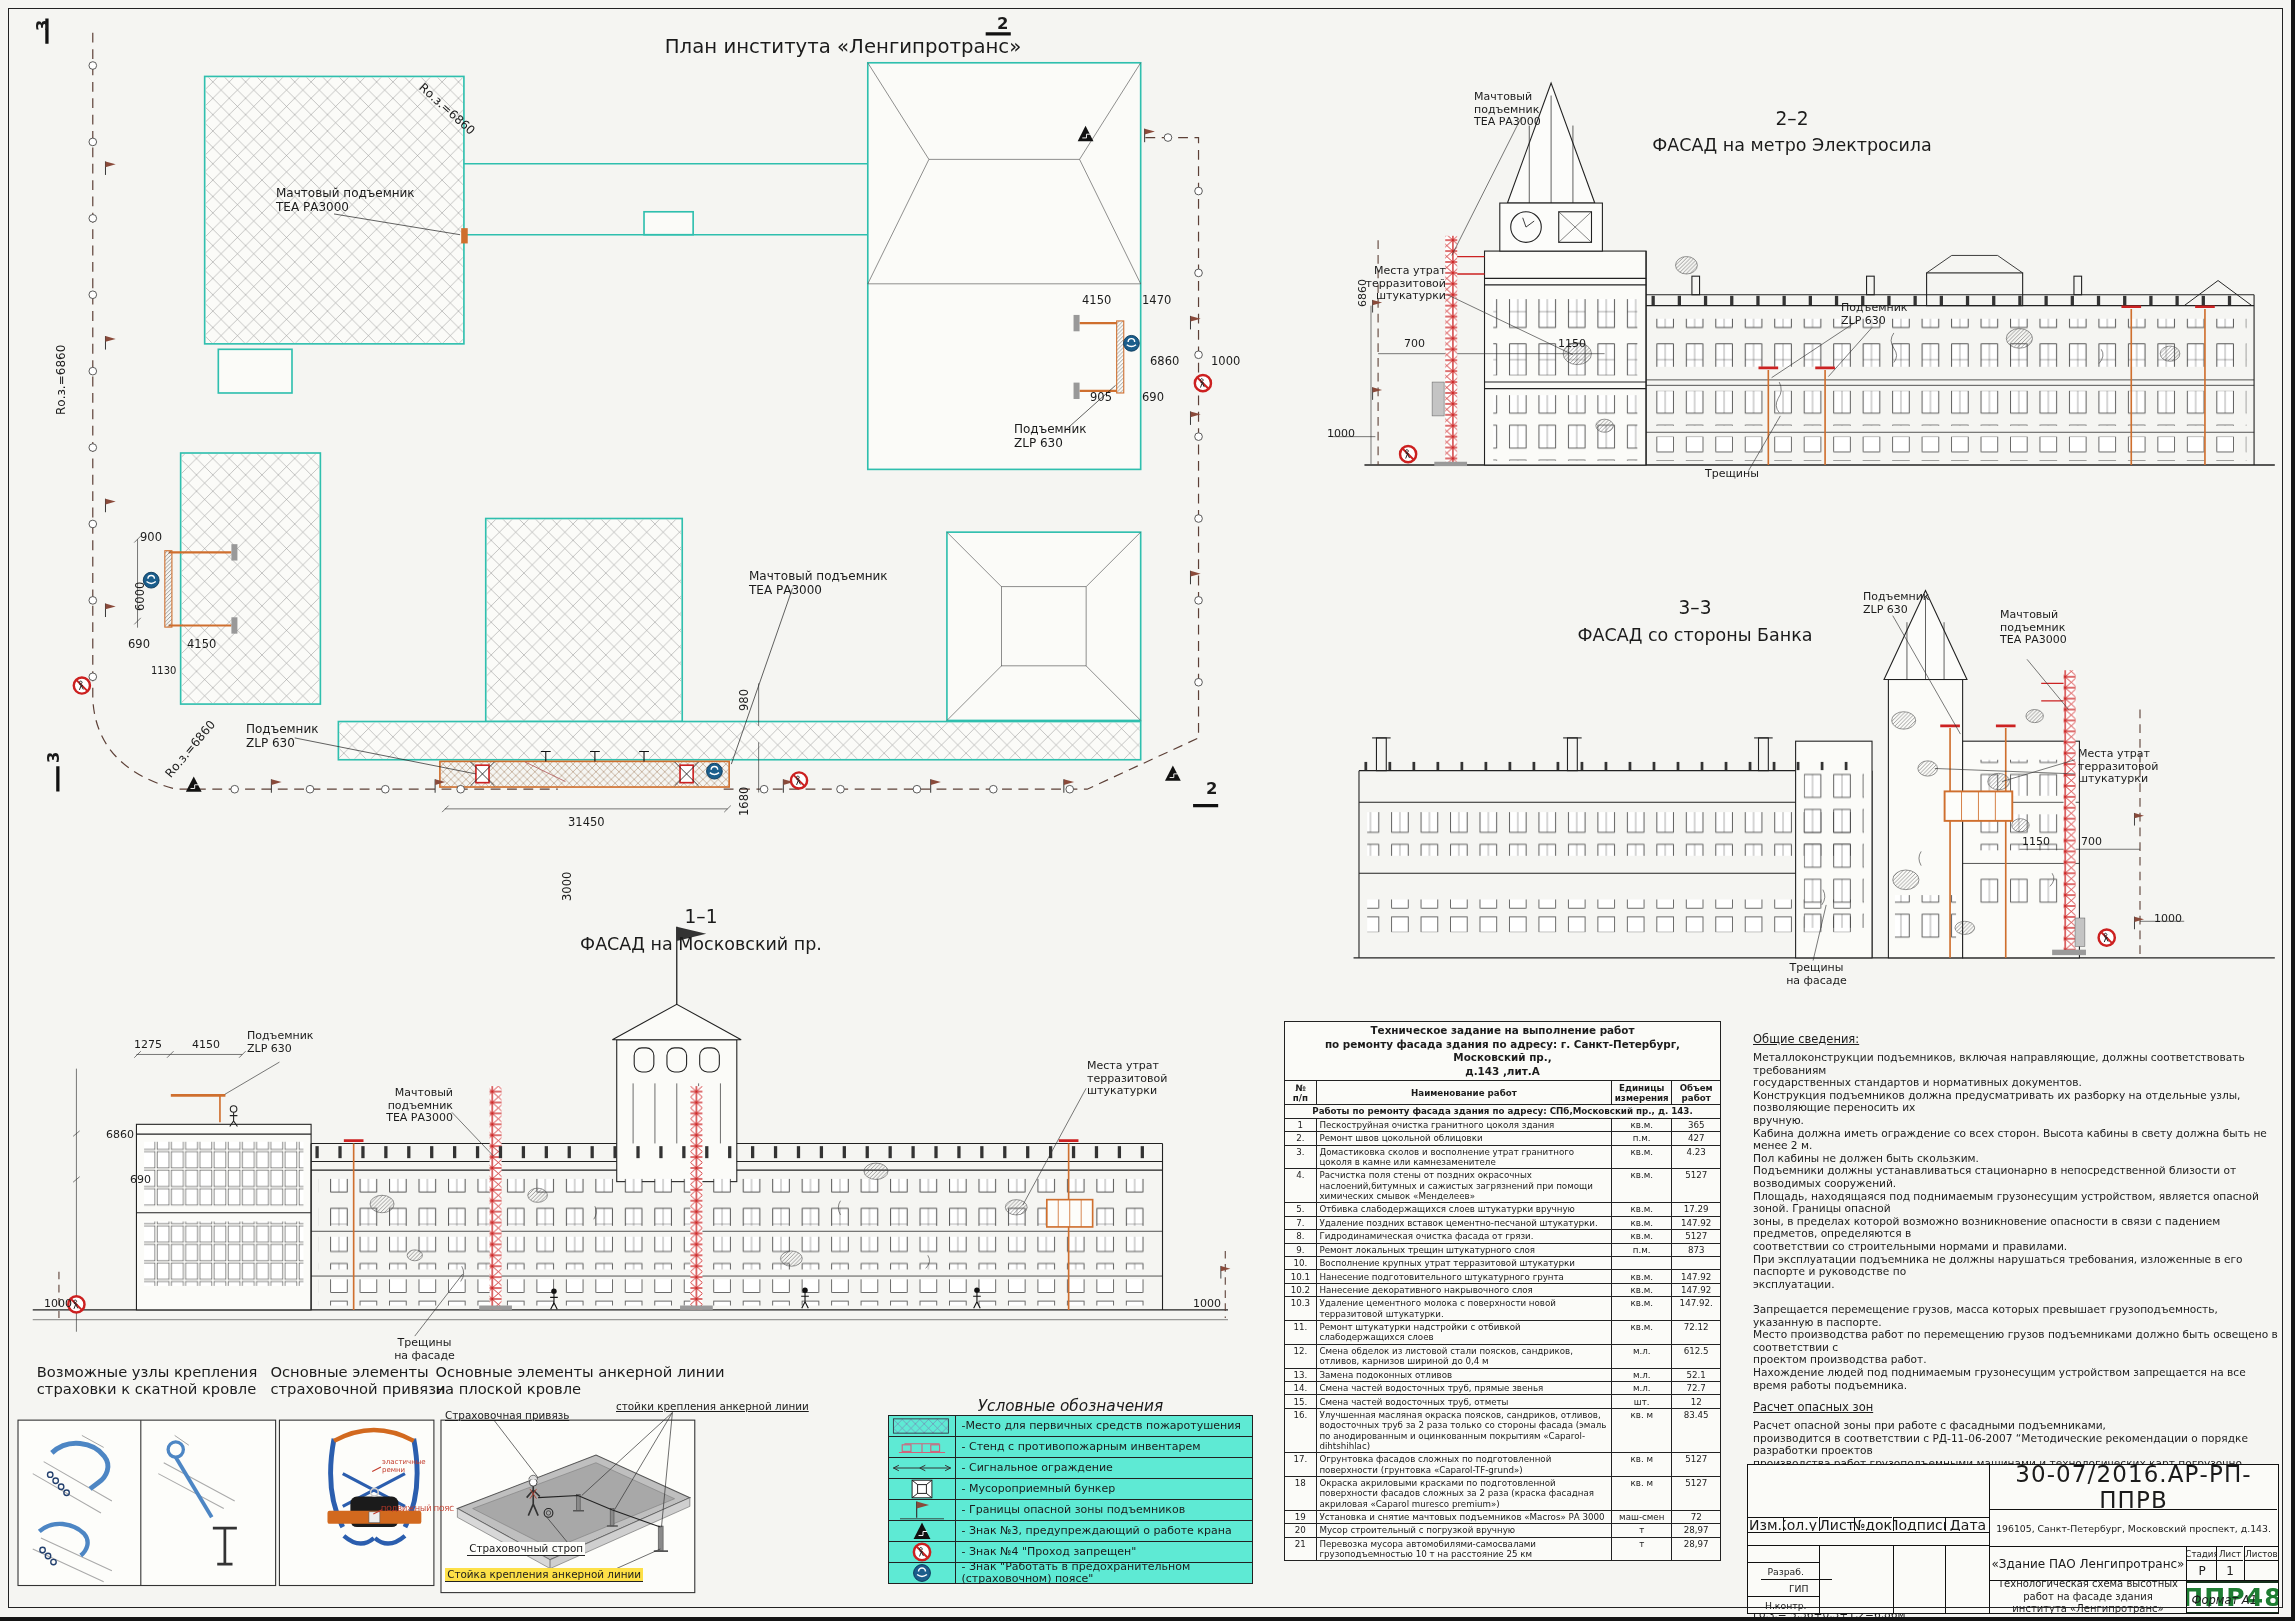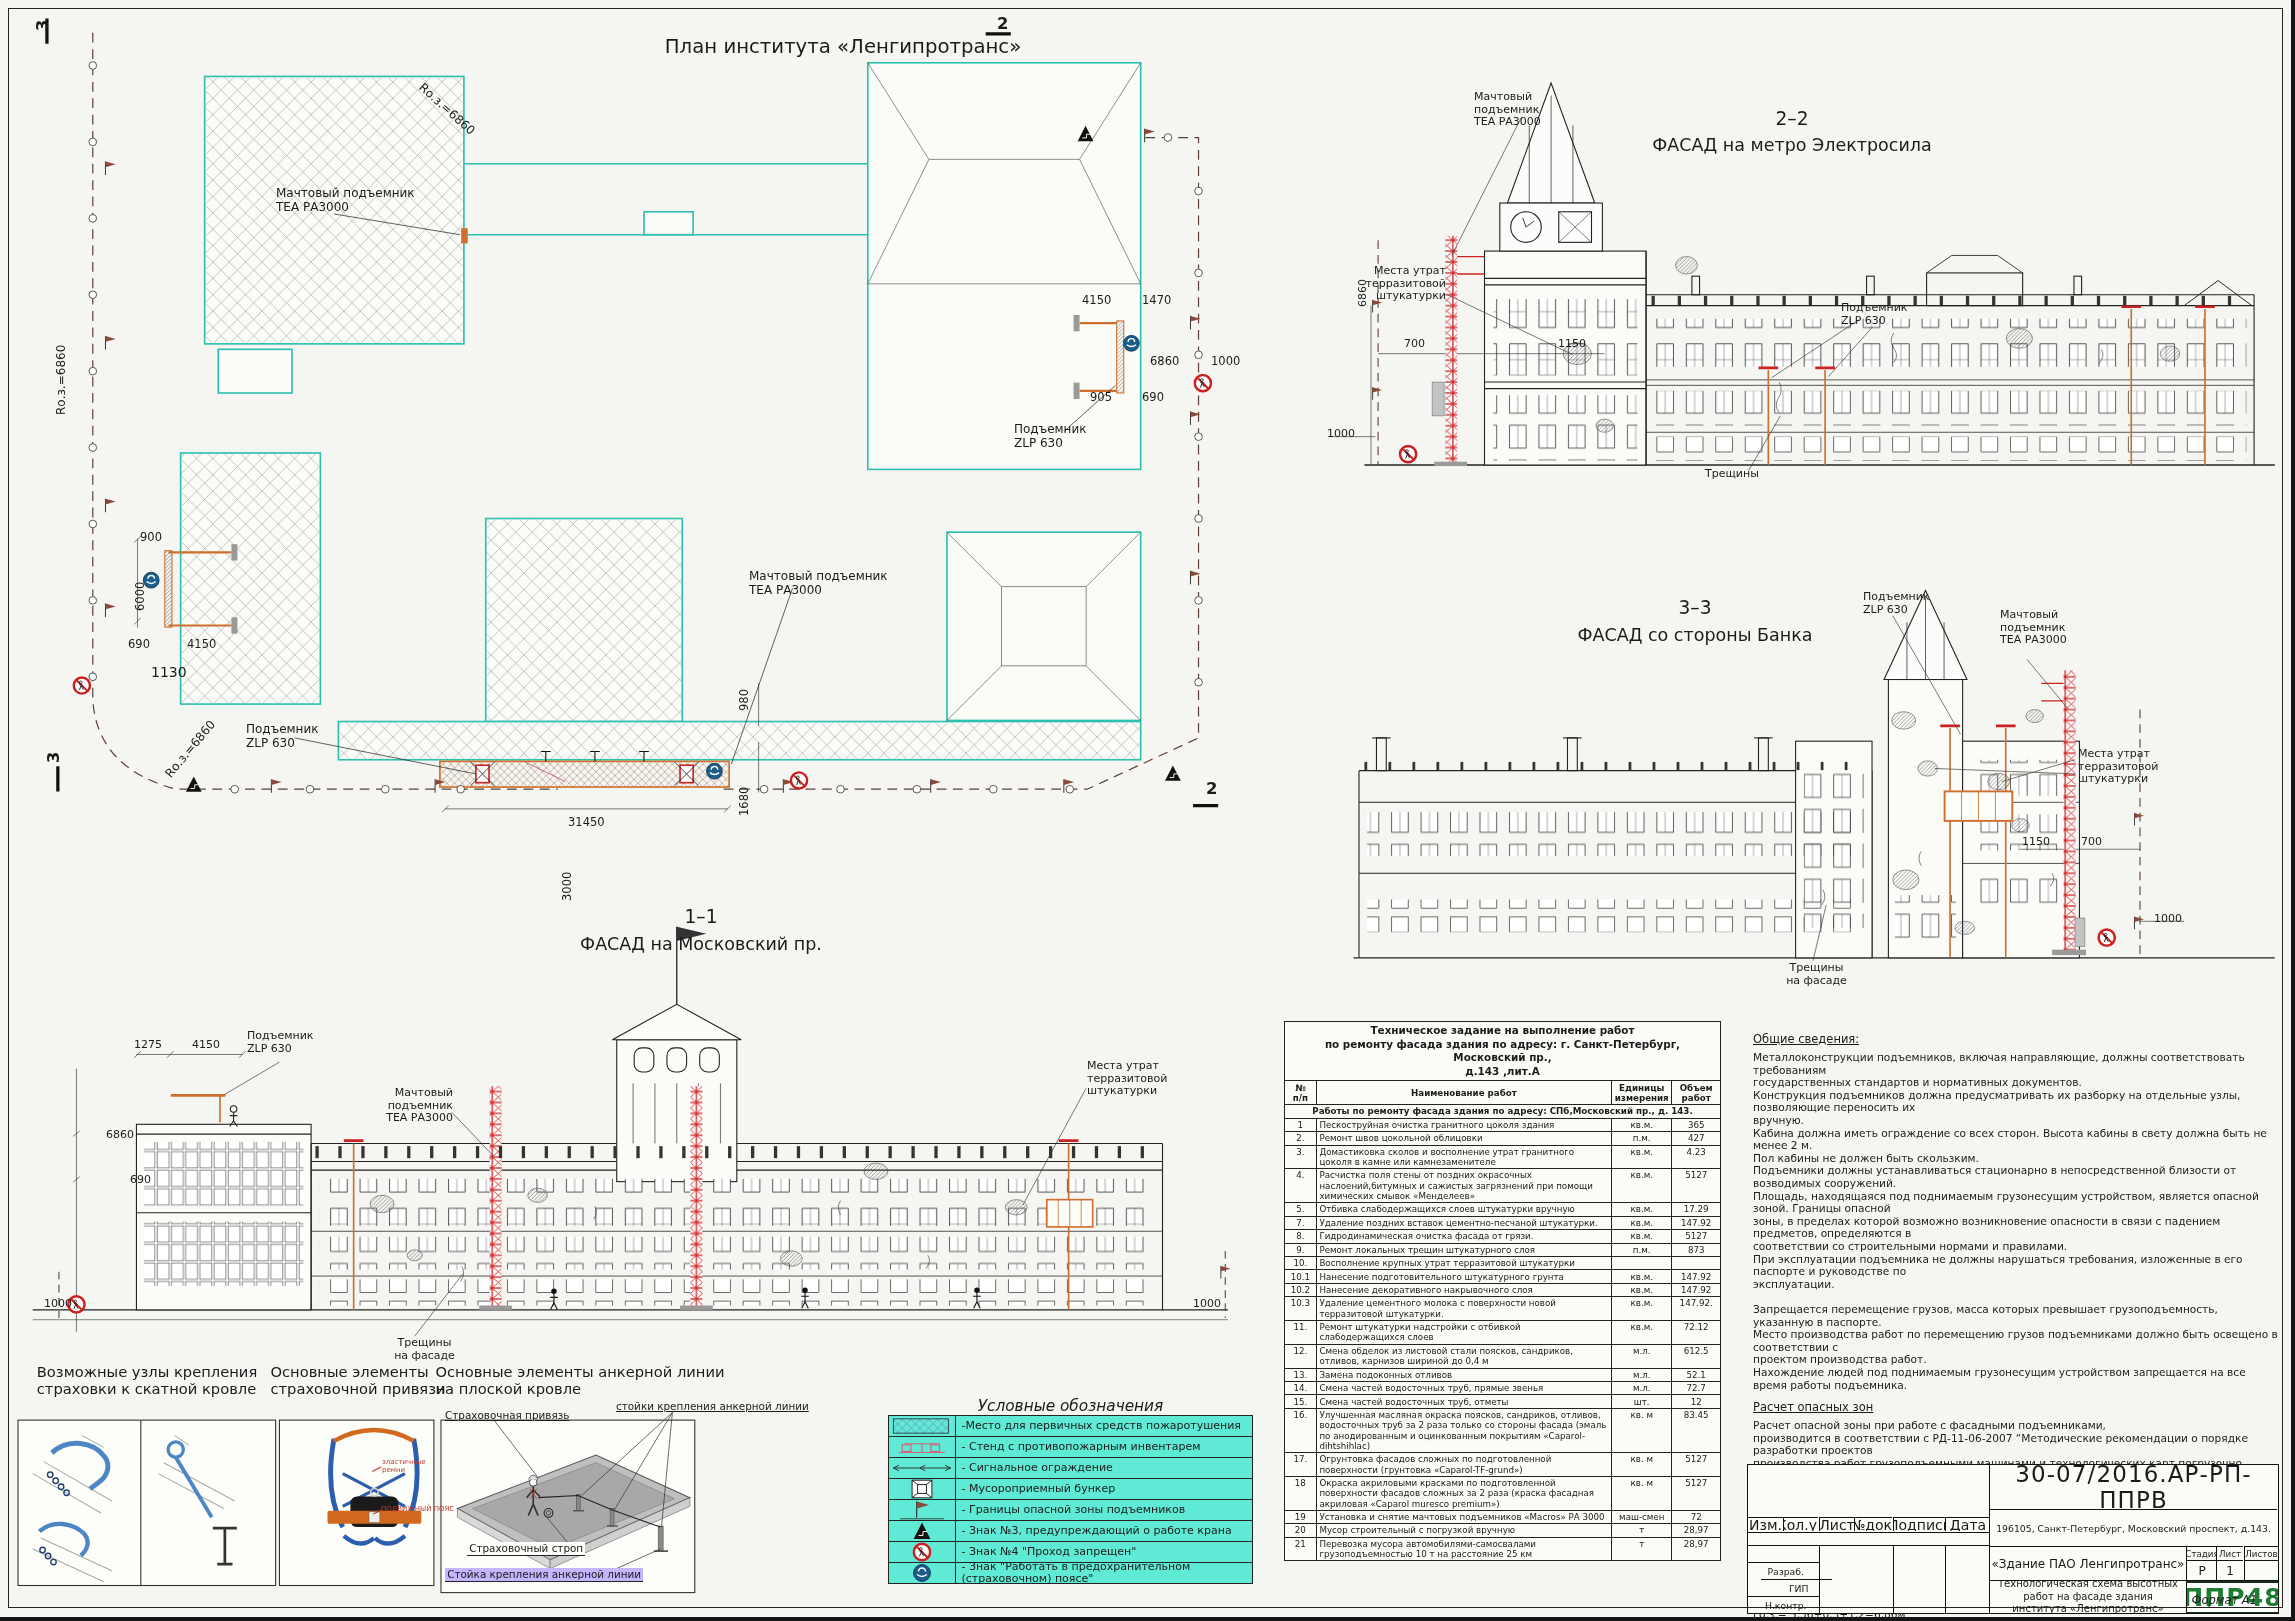--- a/index.html
+++ b/index.html
@@ -588,21 +588,21 @@
       <div class="ann" style="left: 246px; top: 723px; font-size: 12px;">Подъемник
 ZLP 630</div>
       <div class="ann" style="left: 1014px; top: 423px; font-size: 12px;">Подъемник
 ZLP 630</div>
       <div class="ann" style="left: 55px; top: 415px; font-size: 12px; transform: rotate(-90deg);">Rо.з.=6860</div>
       <div class="ann" style="left: 163px; top: 772px; font-size: 12px; transform: rotate(-50deg);">Rо.з.=6860</div>
       <div class="ann" style="left: 425px; top: 81px; font-size: 12px; transform: rotate(42deg);">Rо.з.=6860</div>
       <div class="ann" style="left: 140px; top: 531px; font-size: 11.5px;">900</div>
       <div class="ann" style="left: 134px; top: 611px; font-size: 11.5px; transform: rotate(-90deg);">6000</div>
       <div class="ann" style="left: 128px; top: 638px; font-size: 11.5px;">690</div>
-      <div class="ann" style="left: 151px; top: 665px; font-size: 14px;">1130</div>
+      <div class="ann" style="left: 151px; top: 665px; font-size: 10px;">1130</div>
       <div class="ann" style="left: 187px; top: 638px; font-size: 11.5px;">4150</div>
       <div class="ann" style="left: 1082px; top: 294px; font-size: 11.5px;">4150</div>
       <div class="ann" style="left: 1142px; top: 294px; font-size: 11.5px;">1470</div>
       <div class="ann" style="left: 1150px; top: 355px; font-size: 11.5px;">6860</div>
       <div class="ann" style="left: 1211px; top: 355px; font-size: 11.5px;">1000</div>
       <div class="ann" style="left: 1090px; top: 391px; font-size: 11.5px;">905</div>
       <div class="ann" style="left: 1142px; top: 391px; font-size: 11.5px;">690</div>
       <div class="ann" style="left: 568px; top: 816px; font-size: 11.5px;">31450</div>
       <div class="ann" style="left: 738px; top: 711px; font-size: 11.5px; transform: rotate(-90deg);">980</div>
       <div class="ann" style="left: 738px; top: 816px; font-size: 11.5px; transform: rotate(-90deg);">1680</div>
@@ -668,21 +668,21 @@
   <div class="layer" id="ann-details">
       <div class="ann" style="left: 147px; top: 1364px; font-size: 14.7px; transform: translateX(-50%);">Возможные узлы крепления
 страховки к скатной кровле</div>
       <div class="ann" style="left: 358px; top: 1364px; font-size: 14.7px; transform: translateX(-50%);">Основные элементы
 страховочной привязи</div>
       <div class="ann" style="left: 580px; top: 1364px; font-size: 14.7px; transform: translateX(-50%);">Основные элементы анкерной линии
 на плоской кровле</div>
       <div class="ann" style="left: 445px; top: 1410px; font-size: 10.4px; text-decoration: underline;">Страховочная привязь</div>
       <div class="ann" style="left: 616px; top: 1401px; font-size: 10.4px; text-decoration: underline;">стойки крепления анкерной линии</div>
       <div class="ann" style="left: 467px; top: 1542px; font-size: 10.4px; background: rgb(253, 253, 250); padding: 0.5px 2.2px; border-bottom: 0.8px solid rgb(34, 34, 34);">Страховочный строп</div>
-      <div class="ann" style="left: 445px; top: 1568px; font-size: 10.4px; background: #c4b5fd; padding: 0.5px 2.2px; border-bottom: 0.8px solid rgb(34, 34, 34);">Стойка крепления анкерной линии</div>
+      <div class="ann" style="left: 445px; top: 1568px; font-size: 10.4px; background: #fde047; padding: 0.5px 2.2px; border-bottom: 0.8px solid rgb(34, 34, 34);">Стойка крепления анкерной линии</div>
       <div class="ann" style="left: 382px; top: 1459px; font-size: 7px; color: rgb(194, 58, 42);">эластичные
 ремни</div>
       <div class="ann" style="left: 381px; top: 1506px; font-size: 7px; color: rgb(194, 58, 42);">ПОДВИЖНЫЙ ПОЯС</div>
     </div>
 
   <div class="legend">
     <div class="lg-title">Условные обозначения</div>
     <div class="lg-box" id="legend-rows">
         <div class="lg-row">
           <div class="lg-sym">

